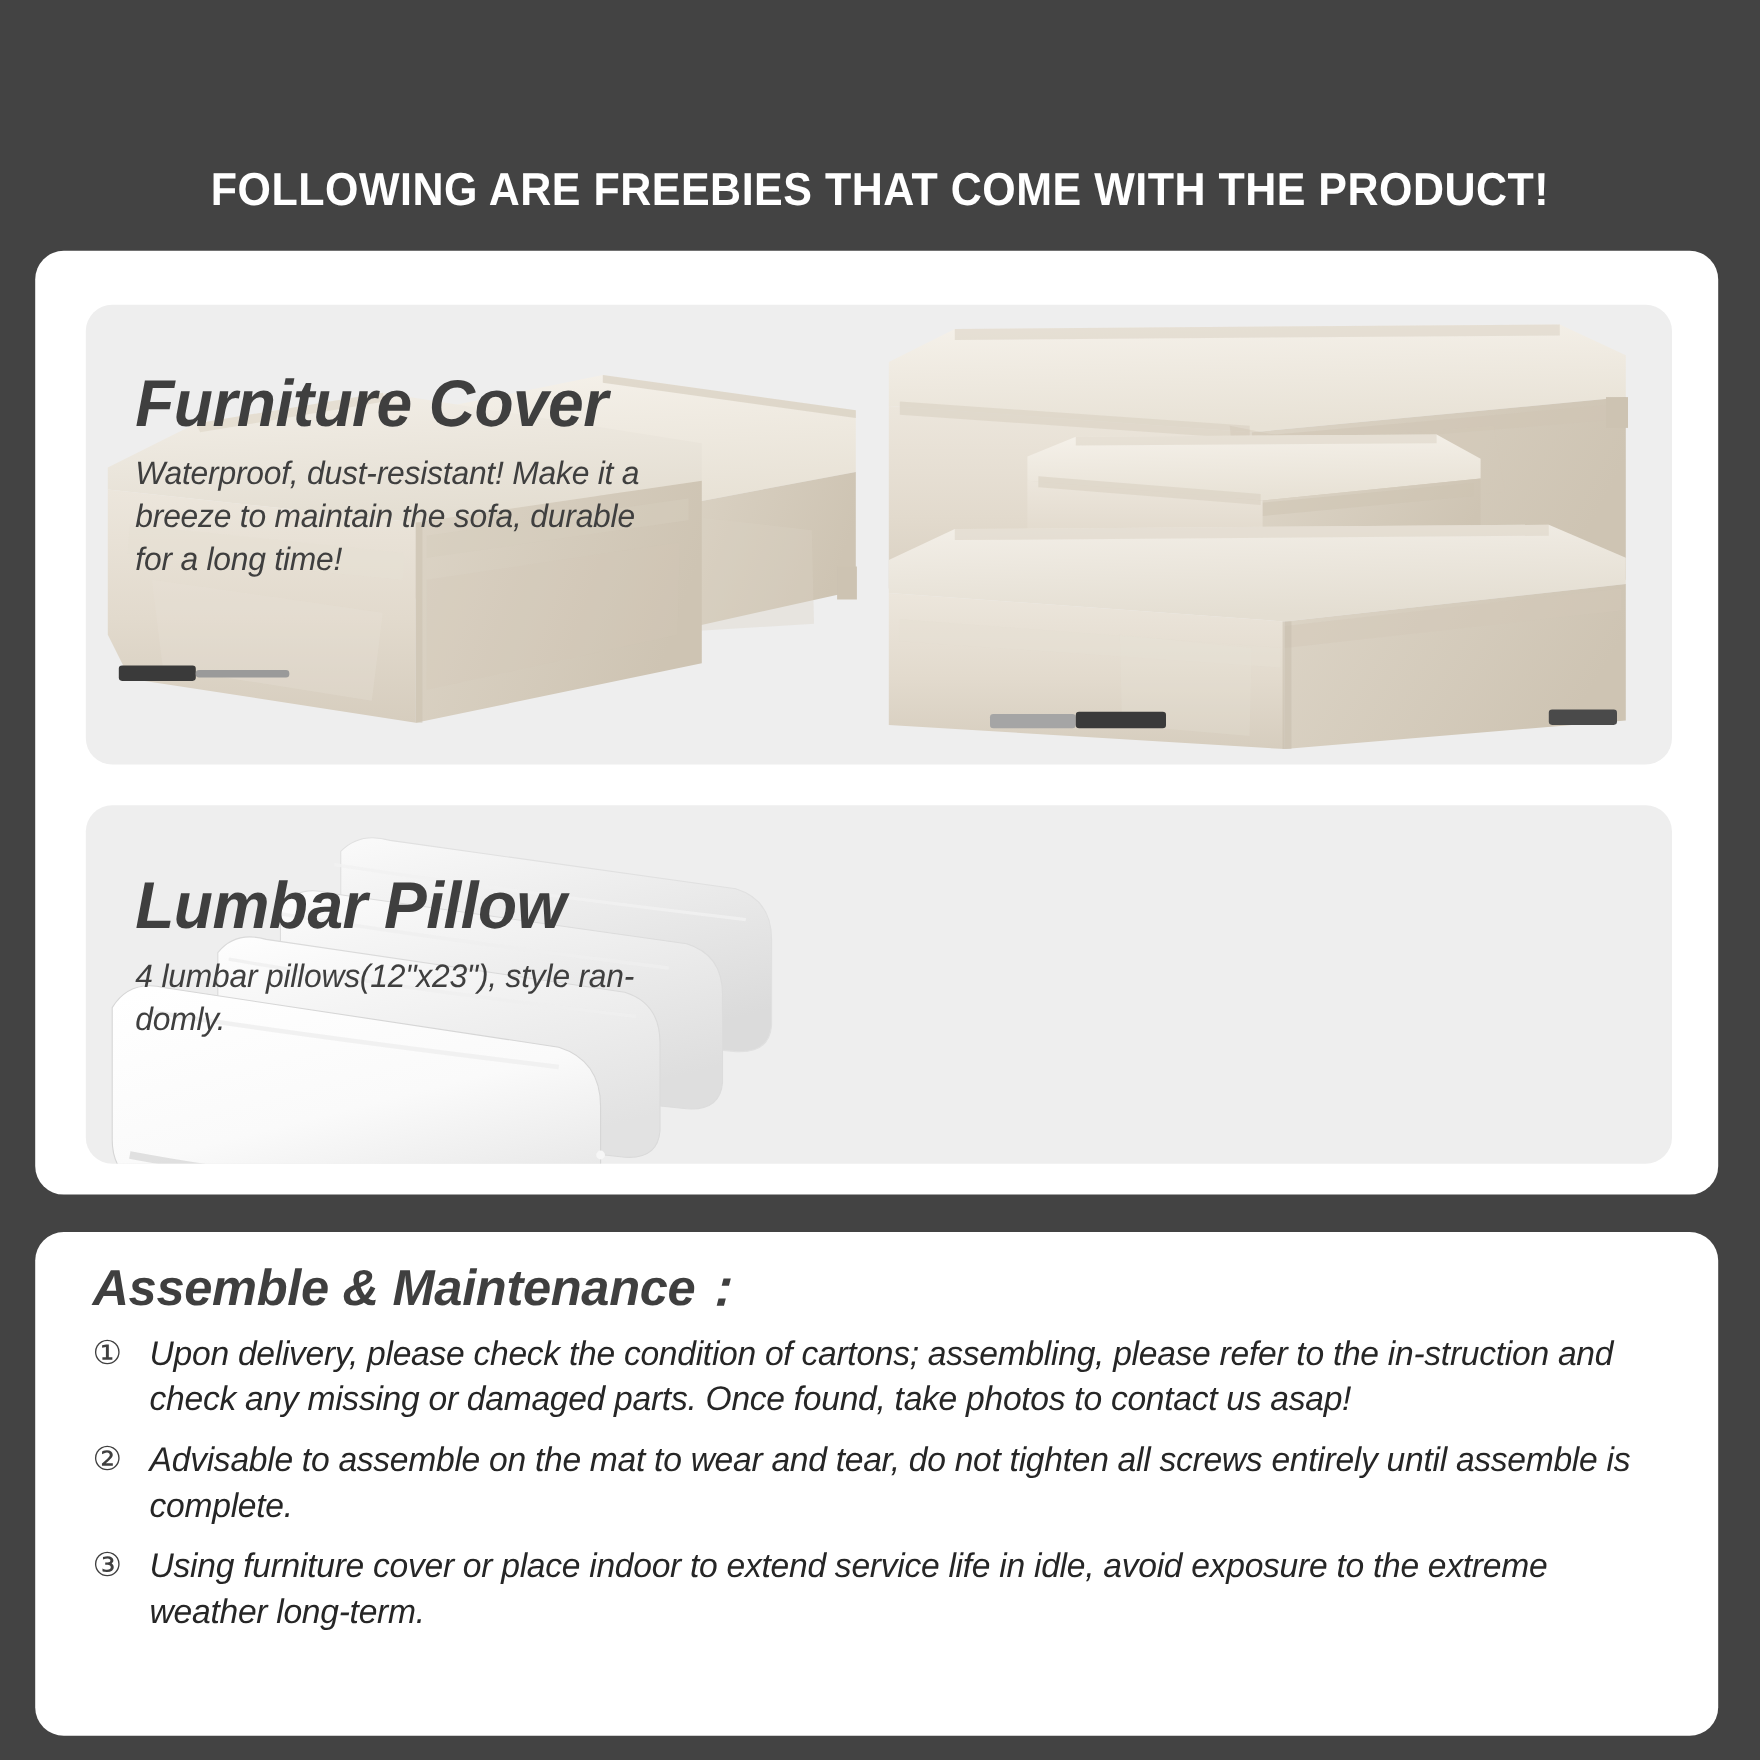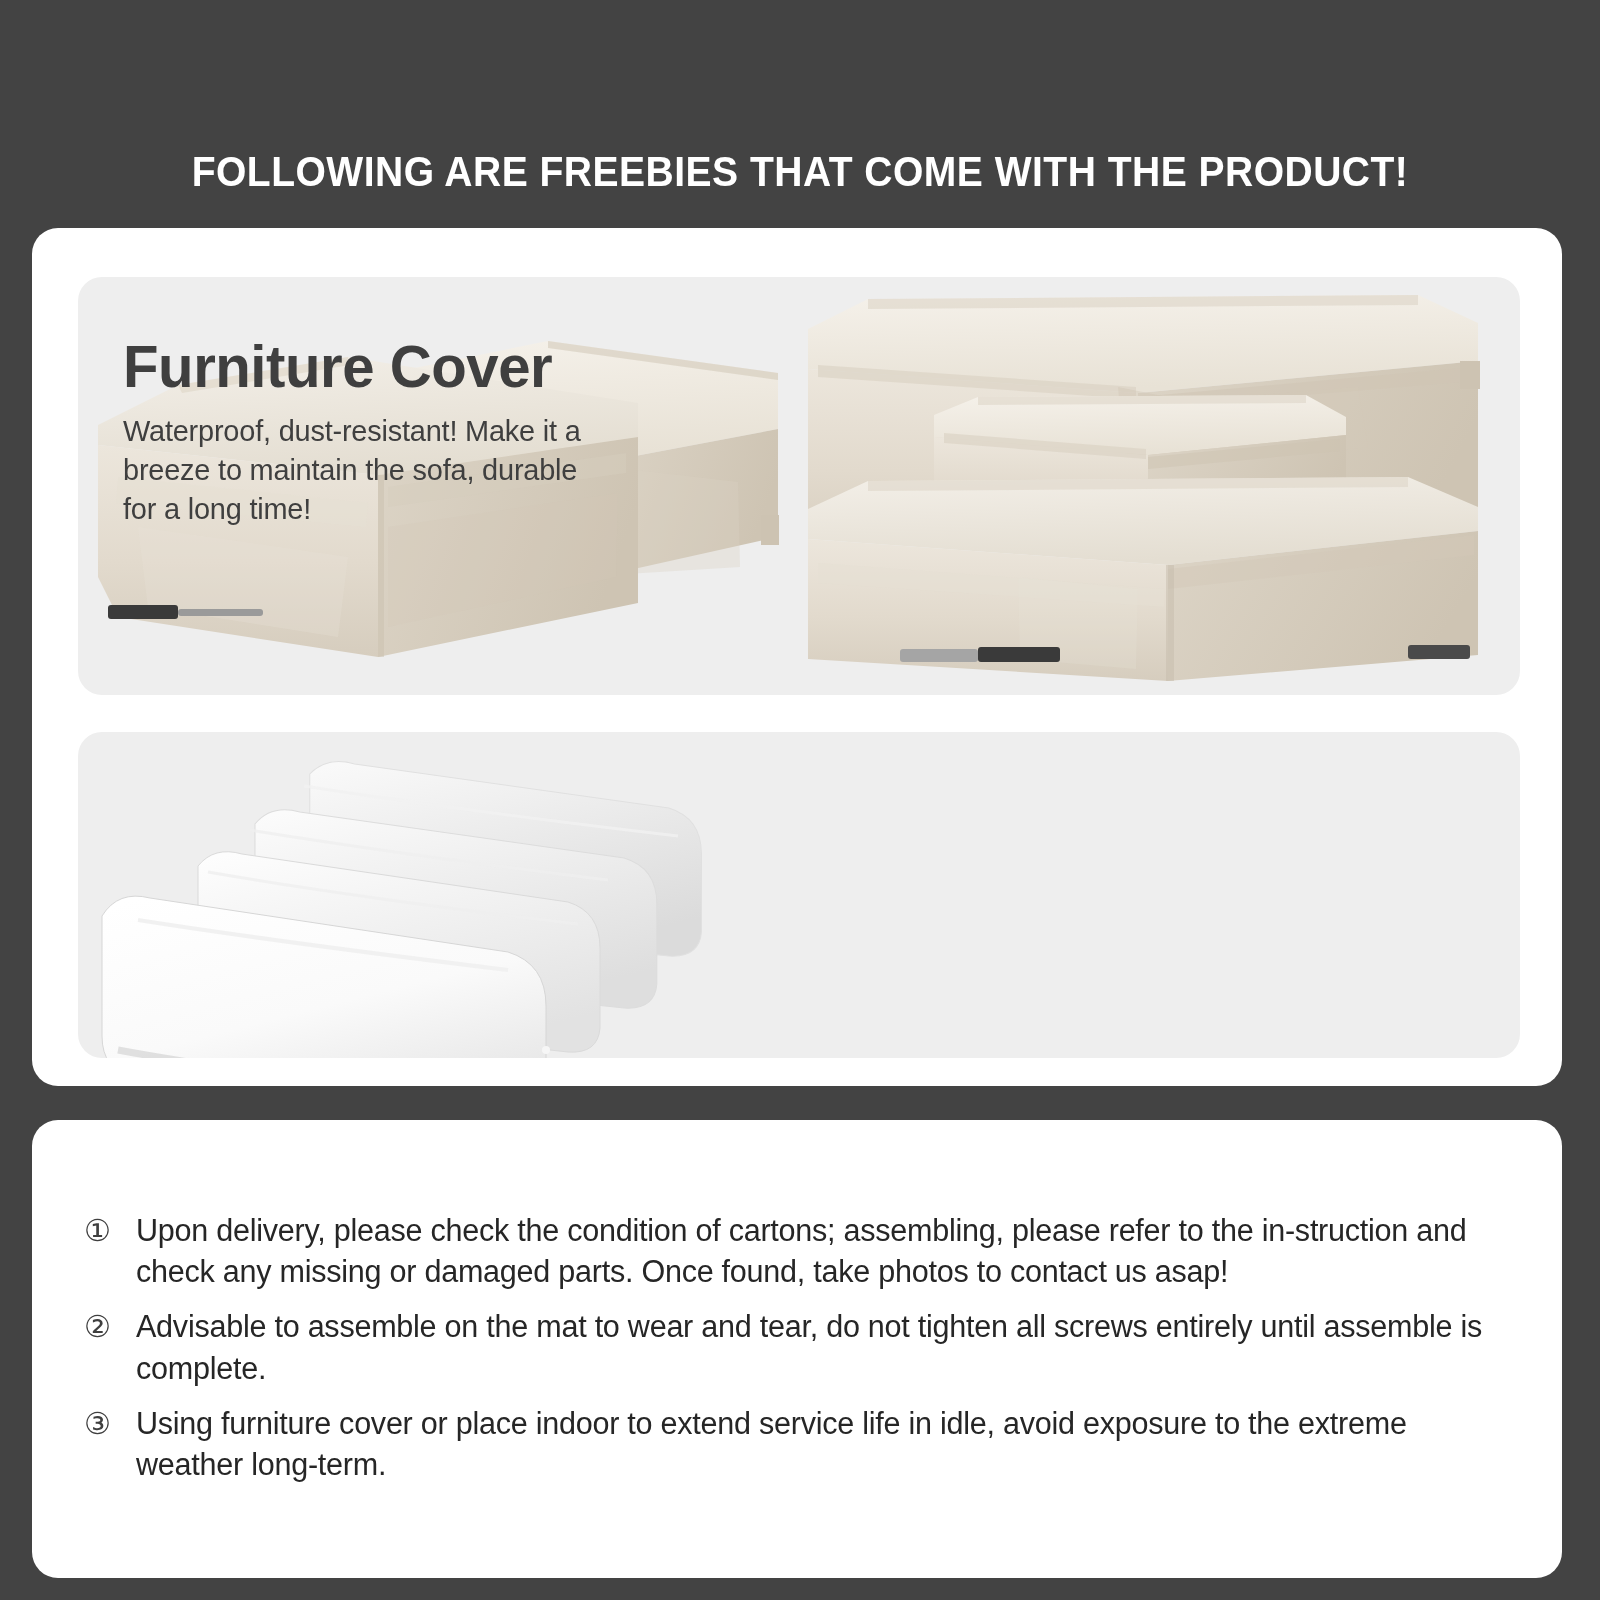--- a/index.html
+++ b/index.html
@@ -28,21 +28,21 @@
     position:absolute; left:0; top:148px; width:1600px;
     text-align:center; color:#ffffff;
     font-family:"Liberation Sans Narrow","Liberation Sans",sans-serif;
     font-size:42px; font-weight:bold; letter-spacing:0.5px;
     transform:scaleX(0.93);
   }
 
   
   .card {
     position:absolute; left:32px; width:1530px;
-    background:#ffffff; border-radius:26px;
+    background:#ffffff; border-radius:26px;font-style:italic;
   }
   #card-freebies { top:228px; height:858px; }
   #card-assemble { top:1120px; height:458px; }
 
   .panel {
     position:absolute; left:46px; width:1442px;
     background:#eeeeee; border-radius:24px; overflow:hidden;
   }
   #panel-cover   { top:49px;  height:418px; }
   #panel-pillow  { top:504px; height:326px; }
@@ -230,24 +230,30 @@
         <path d="M60 188 Q200 210 430 238" fill="none" stroke="#f0f0f0" stroke-width="4" opacity="0.9"></path>
         <path d="M40 318 Q200 348 450 366" fill="none" stroke="#d4d4d4" stroke-width="7" opacity="0.7"></path>
         <path d="M130 140 Q280 166 500 192" fill="none" stroke="#efefef" stroke-width="3" opacity="0.8"></path>
         <path d="M172 98 Q320 122 530 148" fill="none" stroke="#efefef" stroke-width="3" opacity="0.8"></path>
         <path d="M226 54 Q380 78 600 104" fill="none" stroke="#f1f1f1" stroke-width="3" opacity="0.8"></path>
         <circle cx="424" cy="386" r="5" fill="#ffffff"></circle>
         <circle cx="468" cy="318" r="4" fill="#f6f6f6"></circle>
       </svg>
     </div>
 
+    <div class="panel-text">
+      <div class="panel-title">Lumbar Pillow</div>
+      <div class="panel-desc">4 lumbar  pillows(12"x23"), style ran-
+domly.</div>
+    </div>
   </div>
 </div>
 
 <div class="card" id="card-assemble">
+  <div class="assemble-title">Assemble &amp; Maintenance：</div>
 
   <div class="list">
     <div class="list-item">
       <span class="marker">①</span>
       <span class="item-text">Upon delivery, please check the condition of cartons; assembling, please refer to the in-struction and check any missing or damaged parts. Once found, take photos to contact us asap!</span>
     </div>
     <div class="list-item">
       <span class="marker">②</span>
       <span class="item-text">Advisable to assemble on the mat to wear and tear, do not tighten all screws entirely until assemble is complete.</span>
     </div>

